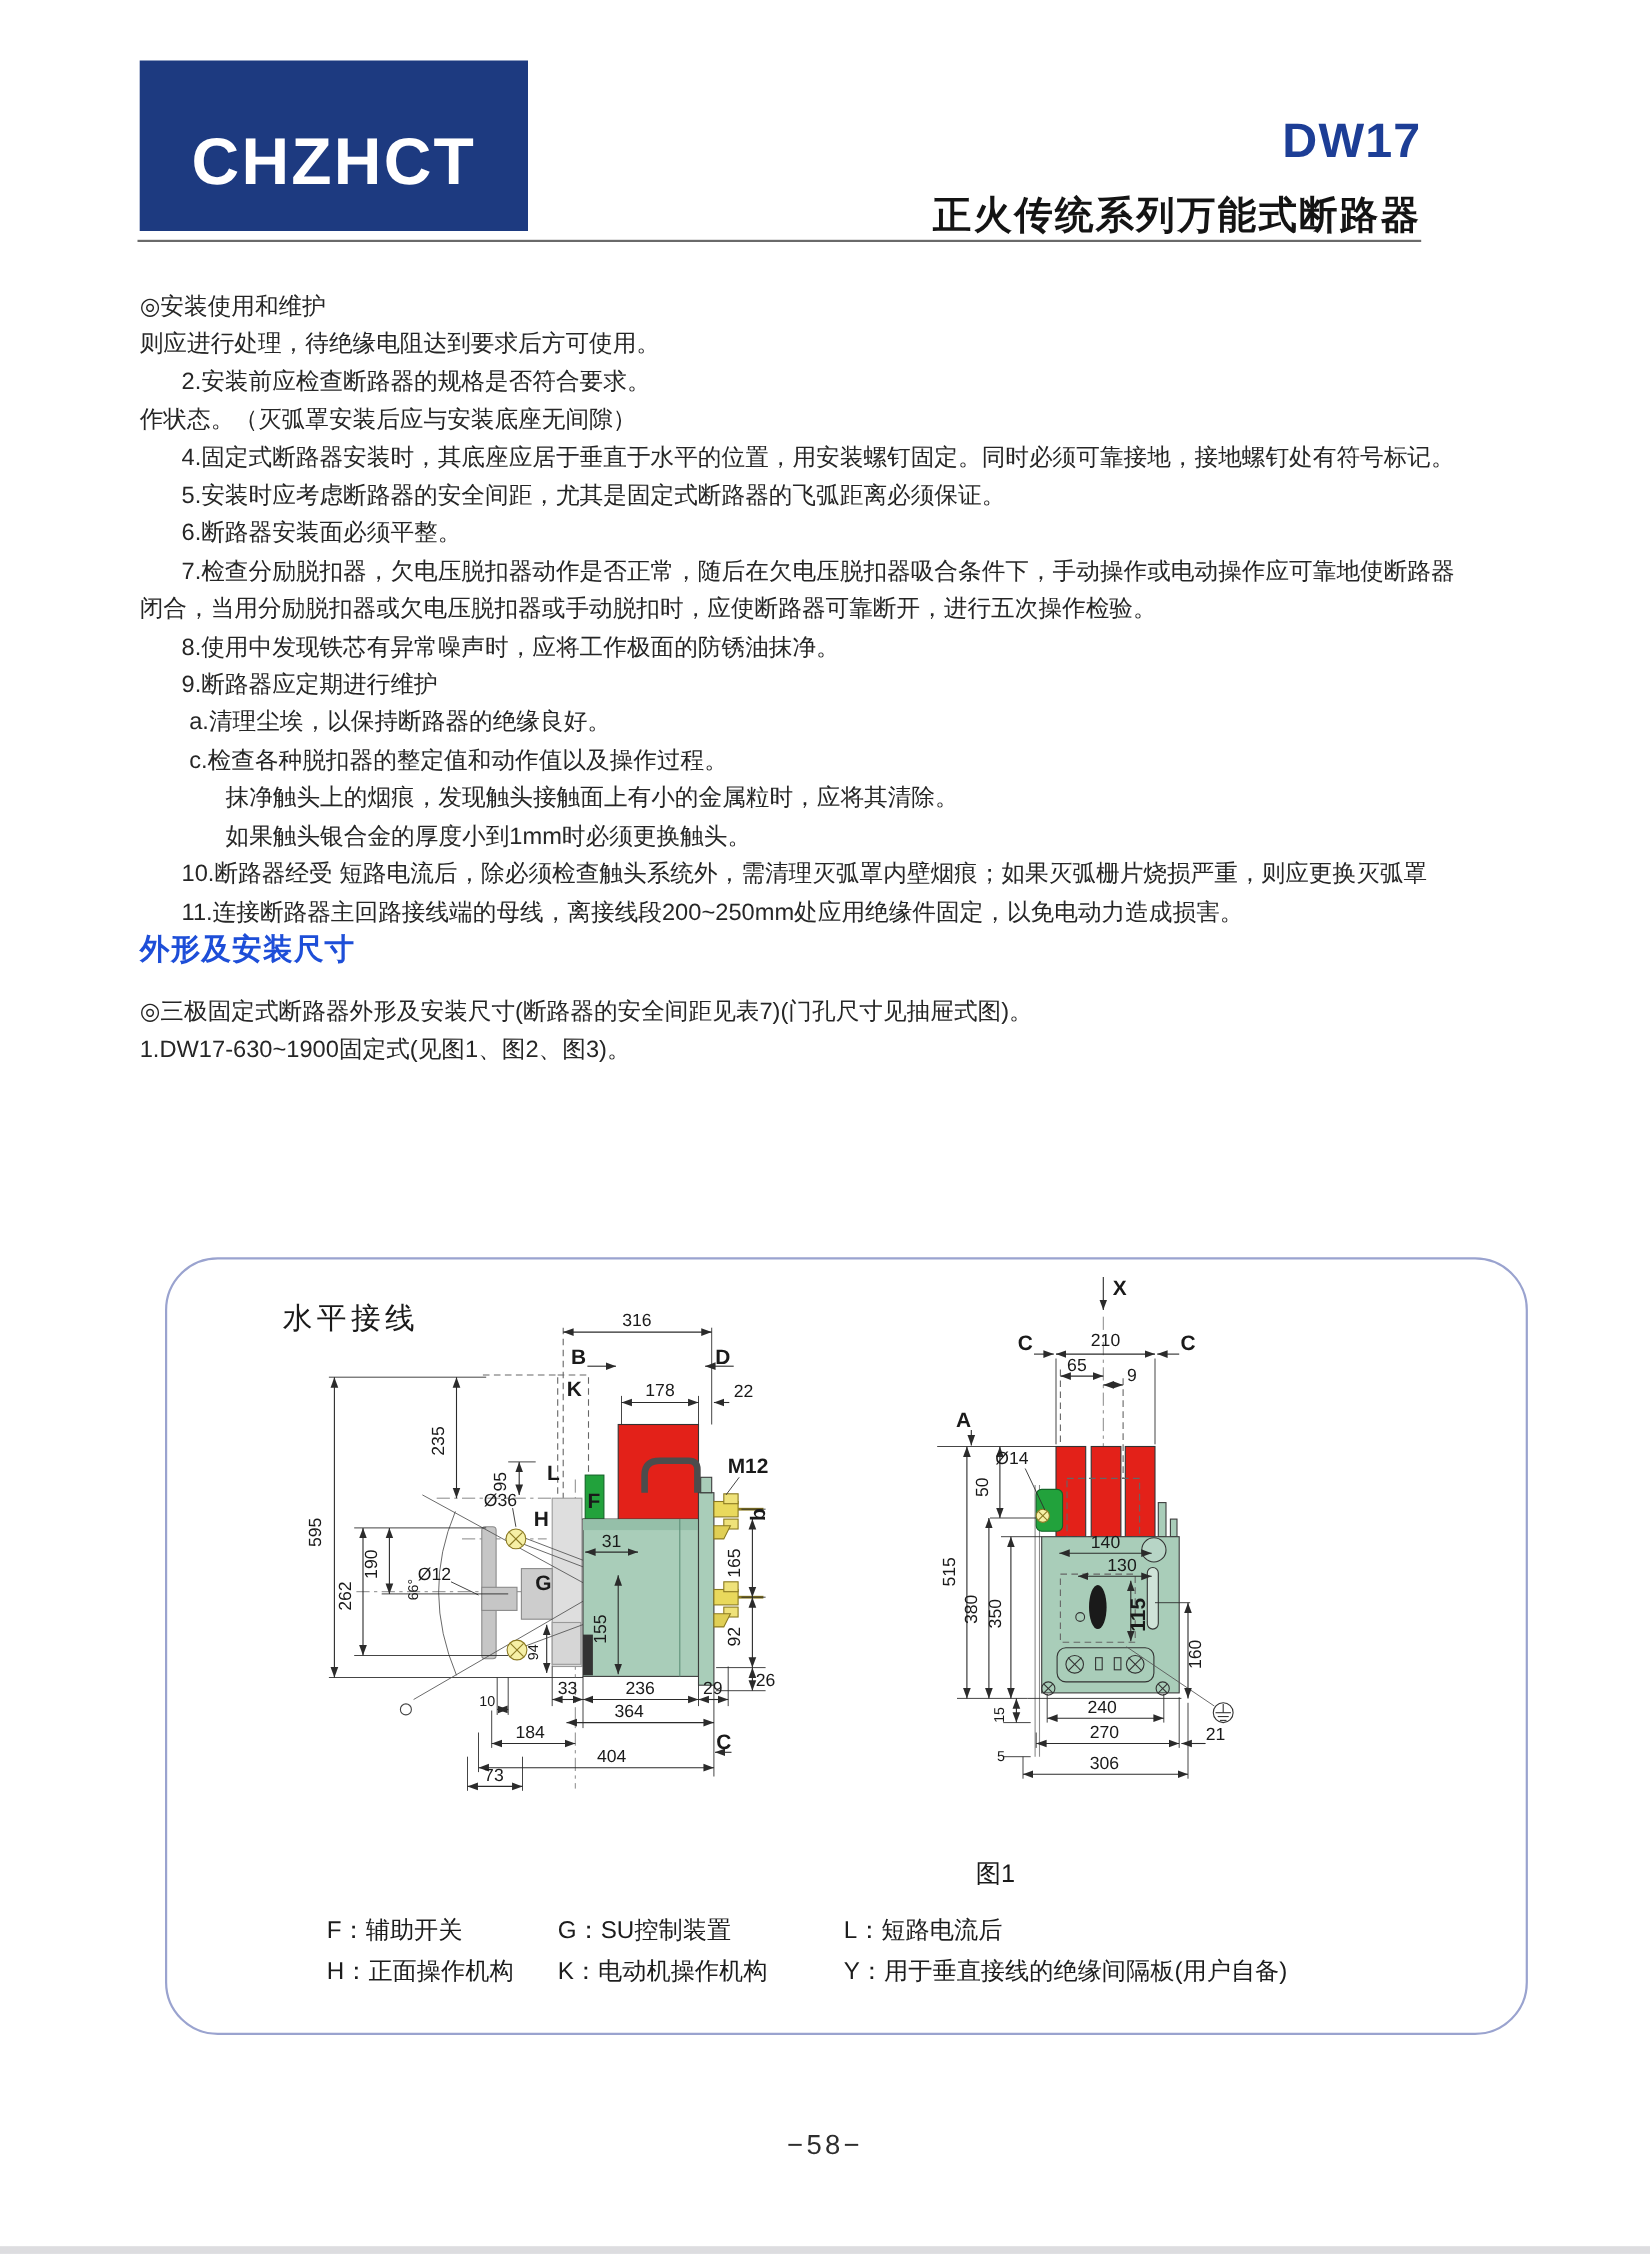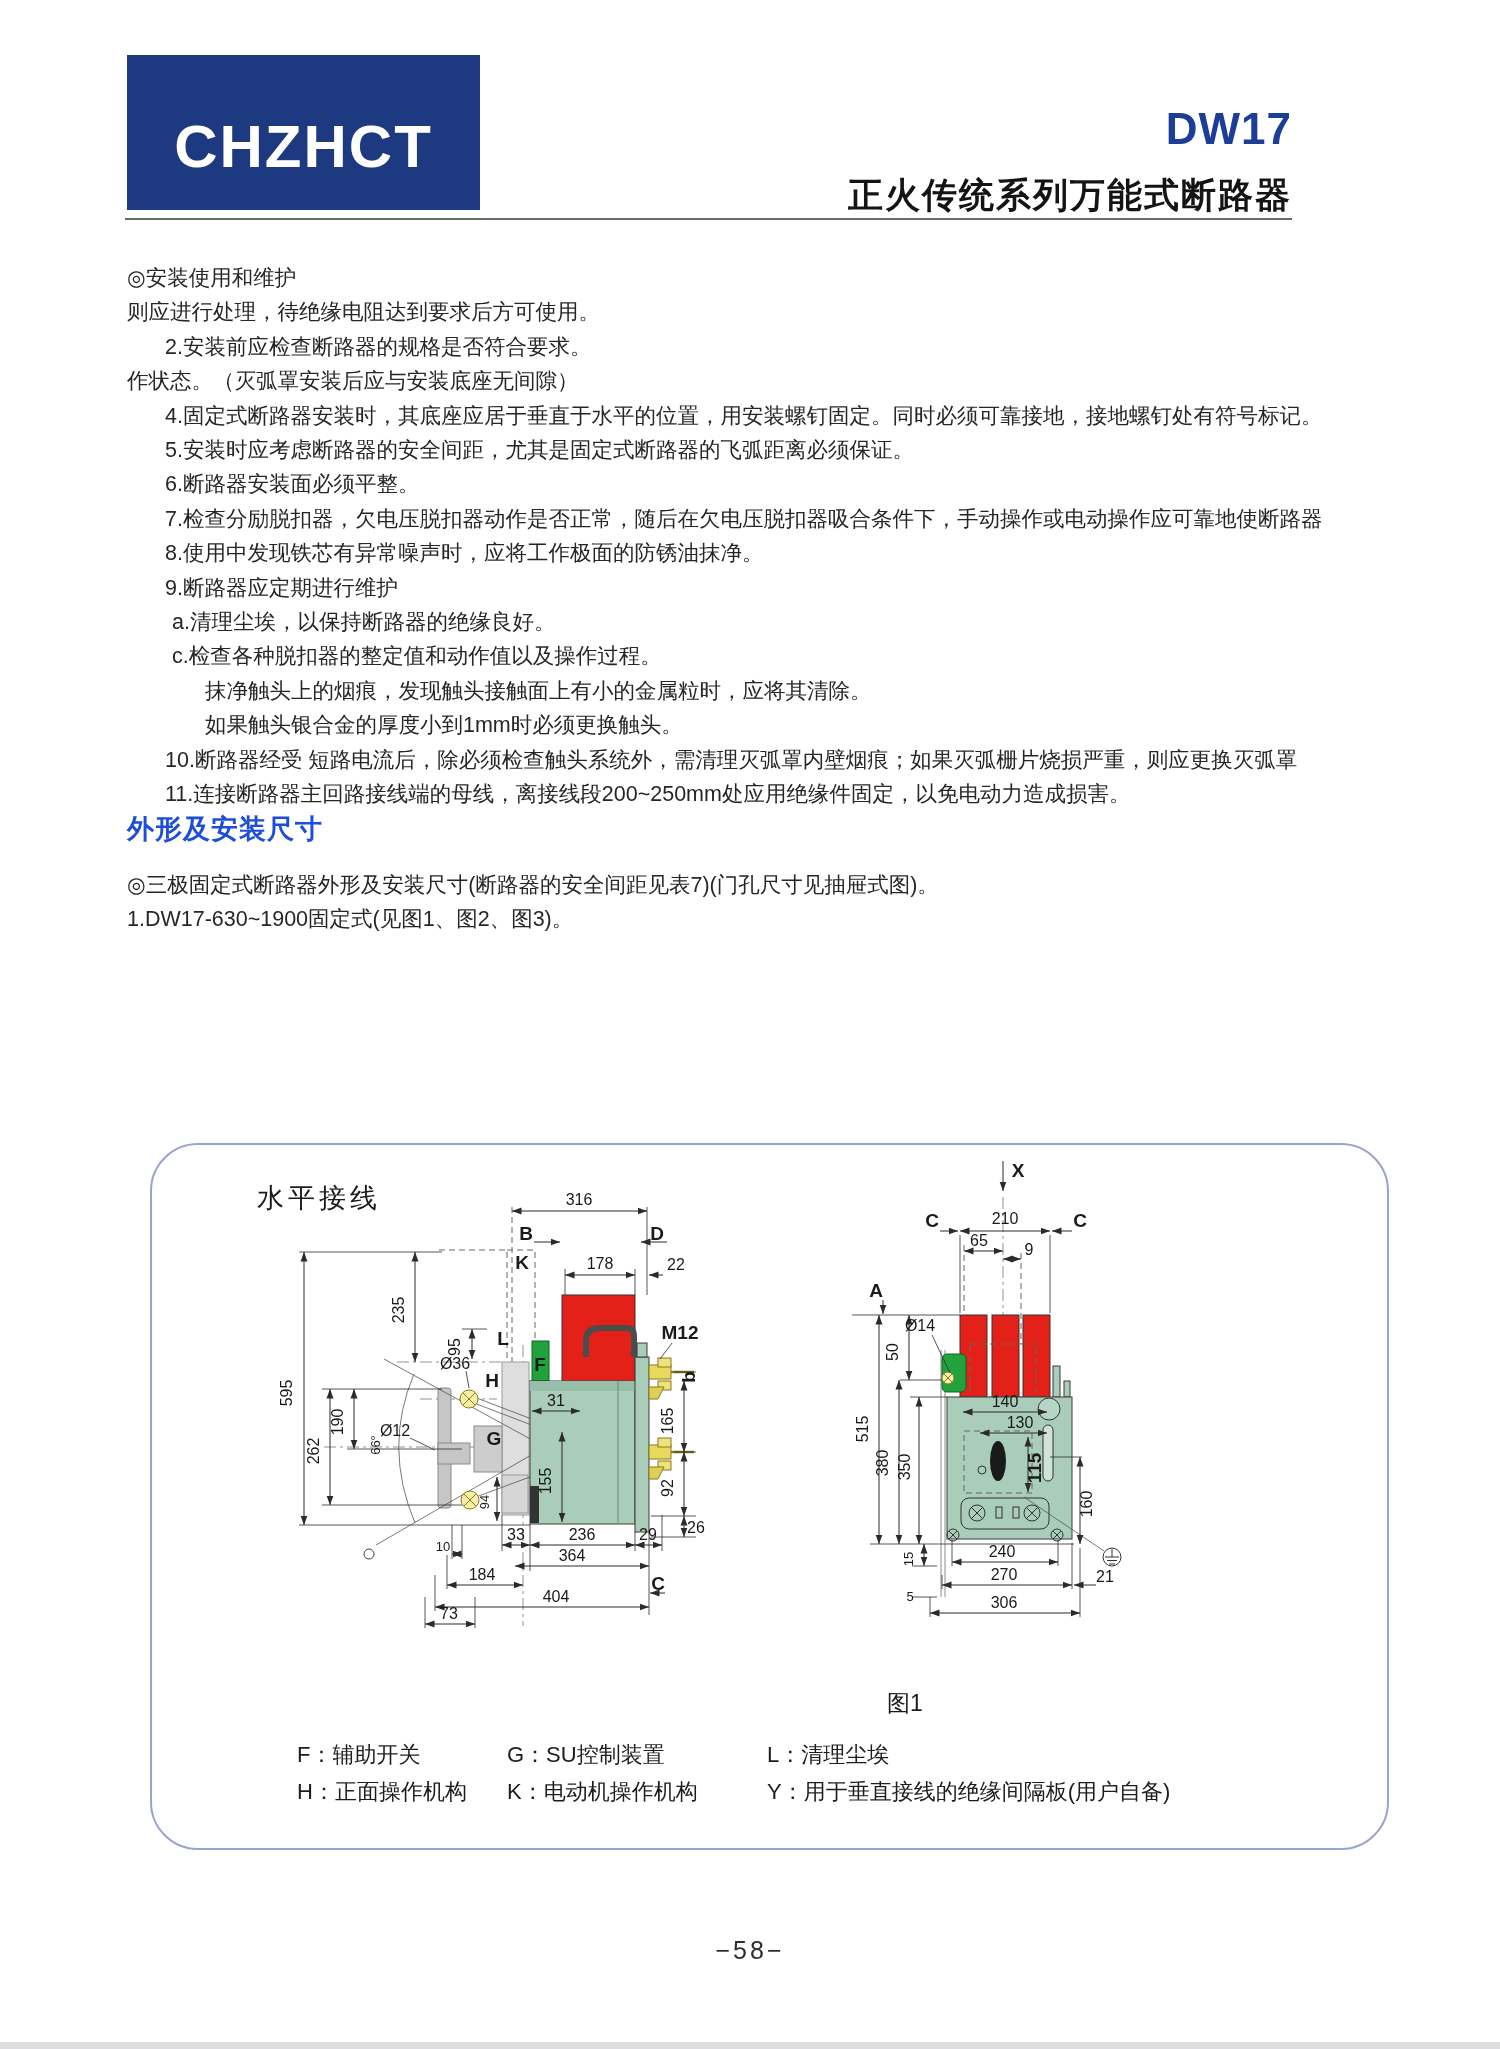--- a/index.html
+++ b/index.html
@@ -61,20 +61,21 @@
 
   <div class="content">
     <div class="mline">◎安装使用和维护</div>
     <div class="mline">则应进行处理，待绝缘电阻达到要求后方可使用。</div>
     <div class="mline i1">2.安装前应检查断路器的规格是否符合要求。</div>
     <div class="mline">作状态。（灭弧罩安装后应与安装底座无间隙）</div>
     <div class="mline i1">4.固定式断路器安装时，其底座应居于垂直于水平的位置，用安装螺钉固定。同时必须可靠接地，接地螺钉处有符号标记。</div>
     <div class="mline i1">5.安装时应考虑断路器的安全间距，尤其是固定式断路器的飞弧距离必须保证。</div>
     <div class="mline i1">6.断路器安装面必须平整。</div>
     <div class="mline i1">7.检查分励脱扣器，欠电压脱扣器动作是否正常，随后在欠电压脱扣器吸合条件下，手动操作或电动操作应可靠地使断路器</div>
+    <div class="mline">闭合，当用分励脱扣器或欠电压脱扣器或手动脱扣时，应使断路器可靠断开，进行五次操作检验。</div>
     <div class="mline i1">8.使用中发现铁芯有异常噪声时，应将工作极面的防锈油抹净。</div>
     <div class="mline i1">9.断路器应定期进行维护</div>
     <div class="mline i2">a.清理尘埃，以保持断路器的绝缘良好。</div>
     <div class="mline i2">c.检查各种脱扣器的整定值和动作值以及操作过程。</div>
     <div class="mline i3">抹净触头上的烟痕，发现触头接触面上有小的金属粒时，应将其清除。</div>
     <div class="mline i3">如果触头银合金的厚度小到1mm时必须更换触头。</div>
     <div class="mline i1">10.断路器经受 短路电流后，除必须检查触头系统外，需清理灭弧罩内壁烟痕；如果灭弧栅片烧损严重，则应更换灭弧罩</div>
     <div class="mline i1">11.连接断路器主回路接线端的母线，离接线段200~250mm处应用绝缘件固定，以免电动力造成损害。</div>
 
     <div class="sec-title">外形及安装尺寸</div>
@@ -367,21 +368,21 @@
         <text class="dt" x="850" y="412">240</text>
         <text class="dt" x="852" y="435">270</text>
         <text class="dt" x="953" y="437">21</text>
         <text class="dt" x="852" y="463">306</text>
       </g>
 
       <text class="cap" x="753" y="566">图1</text>
     </svg>
 
     <div class="legend-row" style="top:595px;">
-      <span class="c1">F：辅助开关</span><span class="c2">G：SU控制装置</span><span>L：清理尘埃</span>
+      <span class="c1">F：辅助开关</span><span class="c2">G：SU控制装置</span><span>L：短路电流后</span>
     </div>
     <div class="legend-row" style="top:632px;">
       <span class="c1">H：正面操作机构</span><span class="c2">K：电动机操作机构</span><span>Y：用于垂直接线的绝缘间隔板(用户自备)</span>
     </div>
   </div>
 
   <div class="page-num">−58−</div>
   <div class="bottom-edge"></div>
 </div>
 

